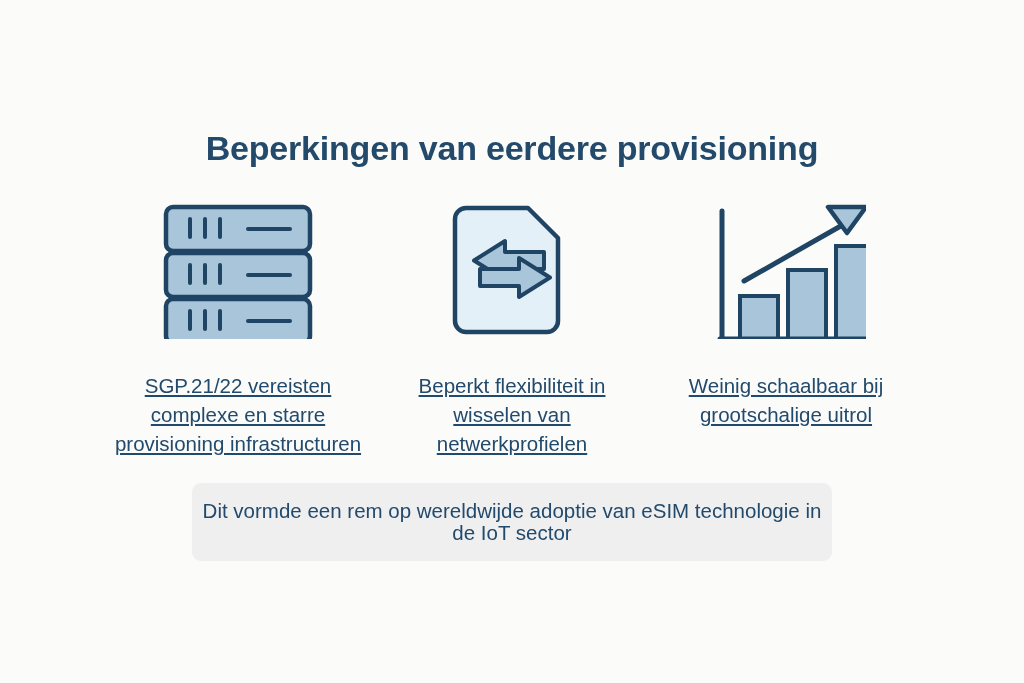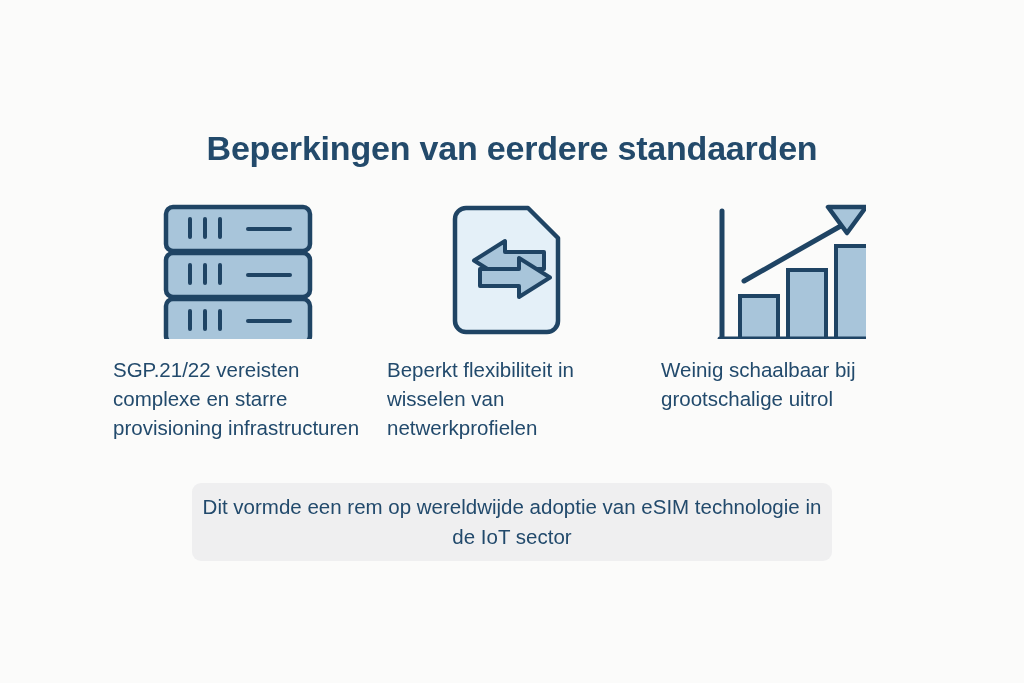--- a/index.html
+++ b/index.html
@@ -54,56 +54,57 @@
     align-items: center;
   }
   .icon-wrap {
     width: 170px;
     height: 145px;
     display: flex;
     align-items: center;
     justify-content: center;
   }
   .caption {
-    margin-top: 14px;
-    text-align: left;
+    margin-top: 30px;
+    text-align: center;
     font-size: 20.5px;
     line-height: 29px;
     color: #224a6c;
     width: 250px;
+    text-decoration: underline;
   }
 
   
   .banner {
     position: absolute;
     left: 192px;
     top: 483px;
     width: 640px;
     height: 78px;
     background: #efeff0;
     border-radius: 9px;
     display: flex;
     align-items: center;
     justify-content: center;
   }
   .banner-text {
     text-align: center;
     font-size: 20.5px;
-    line-height: 30px;
+    line-height: 22px;
     color: #224a6c;
   }
 
   svg { display: block; }
 </style>
 </head>
 <body>
 
 <div id="slide">
 
-  <div class="title">Beperkingen van eerdere standaarden</div>
+  <div class="title">Beperkingen van eerdere provisioning</div>
 
   <div class="columns">
 
     <div class="column">
       <div class="icon-wrap">
         <svg width="160" height="140" viewBox="0 0 160 140" aria-hidden="true">
 
           <rect x="22" y="46" width="116" height="12" fill="#8fb0c8" stroke="#1f4464" stroke-width="3"></rect>
           <rect x="22" y="92" width="116" height="12" fill="#8fb0c8" stroke="#1f4464" stroke-width="3"></rect>
 

